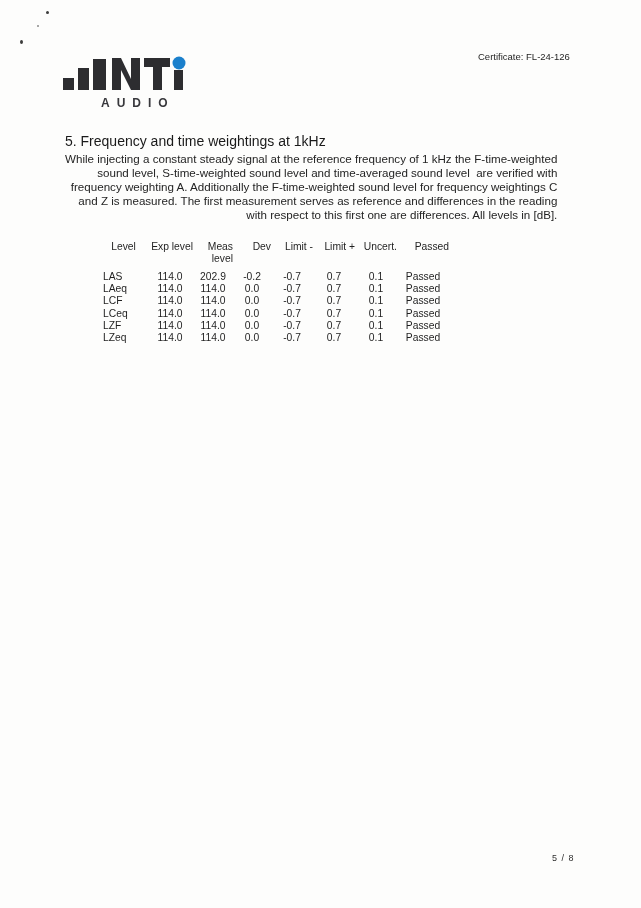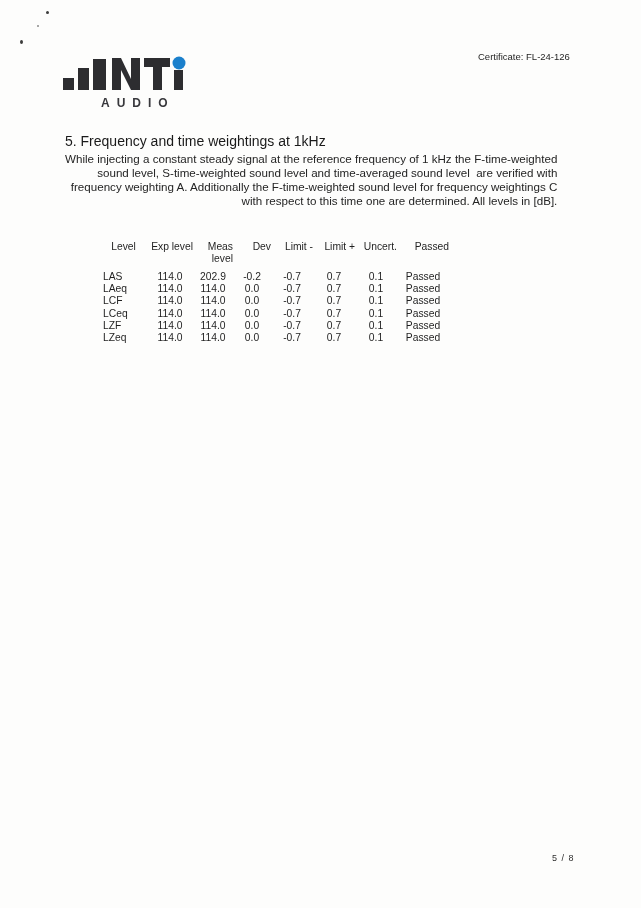--- a/index.html
+++ b/index.html
@@ -106,21 +106,22 @@
   </div>
 
   <div class="certificate">Certificate: FL-24-126</div>
 
   <div class="heading">5. Frequency and time weightings at 1kHz</div>
 
   <div class="paragraph">
       <div class="para-line">While injecting a constant steady signal at the reference frequency of 1 kHz the F-time-weighted</div>
       <div class="para-line">sound level, S-time-weighted sound level and time-averaged sound level  are verified with</div>
       <div class="para-line">frequency weighting A. Additionally the F-time-weighted sound level for frequency weightings C</div>
-      <div class="para-line">with respect to this time one are determined. All levels in [dB].</div>
+      <div class="para-line">and Z is measured. The first measurement serves as reference and differences in the reading</div>
+      <div class="para-line">with respect to this first one are differences. All levels in [dB].</div>
     </div>
 
   <table class="data-table">
     <thead>
       <tr>
           <th class="c0">Level</th>
           <th class="c1">Exp level</th>
           <th class="c2">Meas level</th>
           <th class="c3">Dev</th>
           <th class="c4">Limit -</th>

